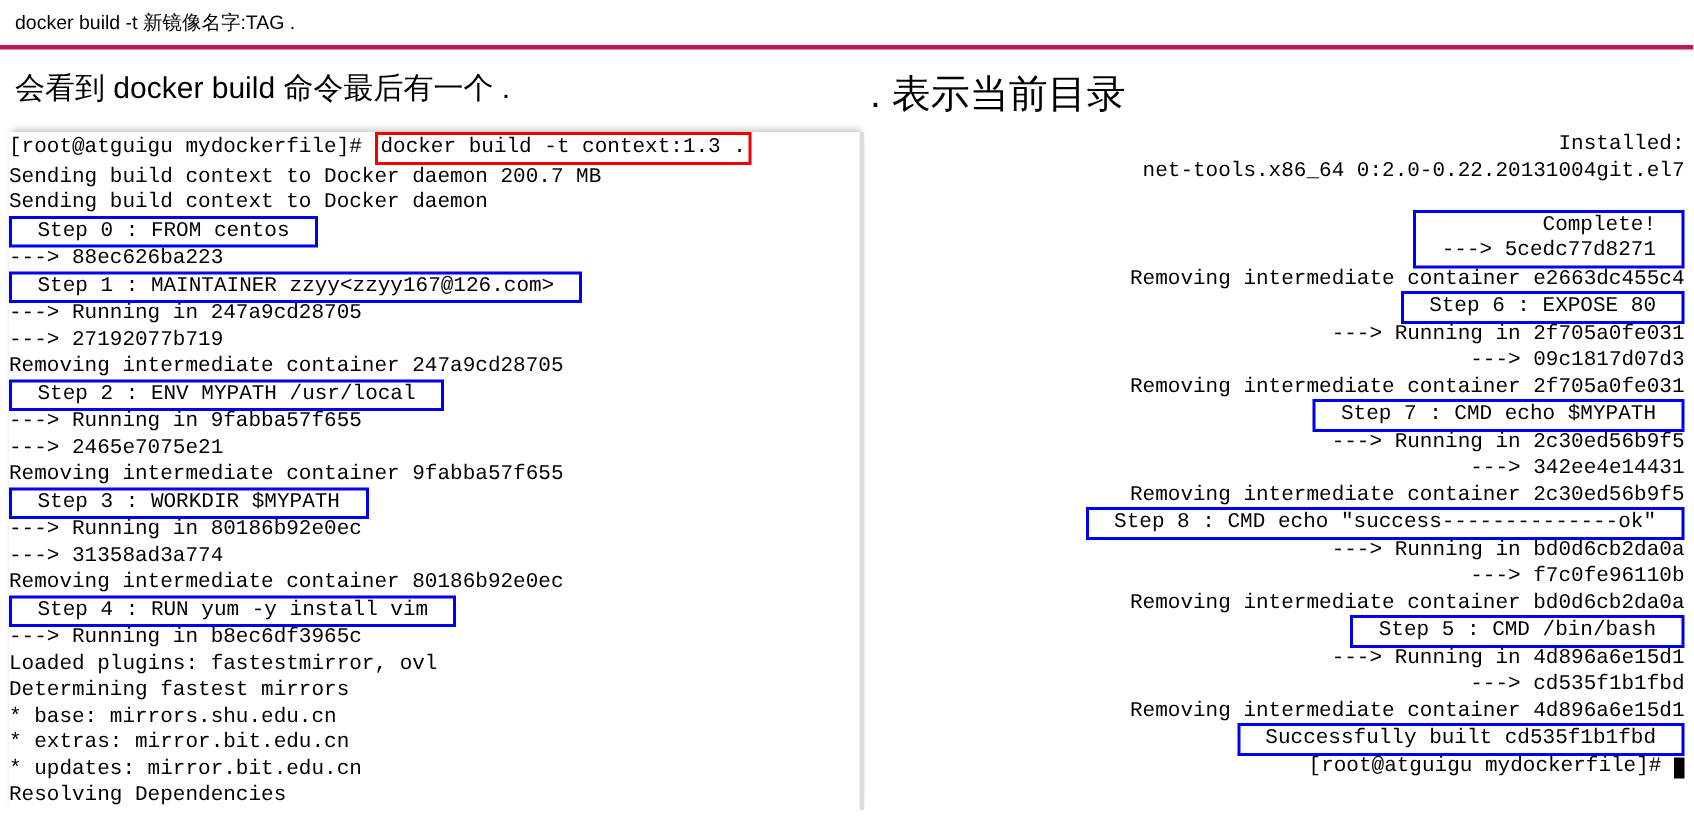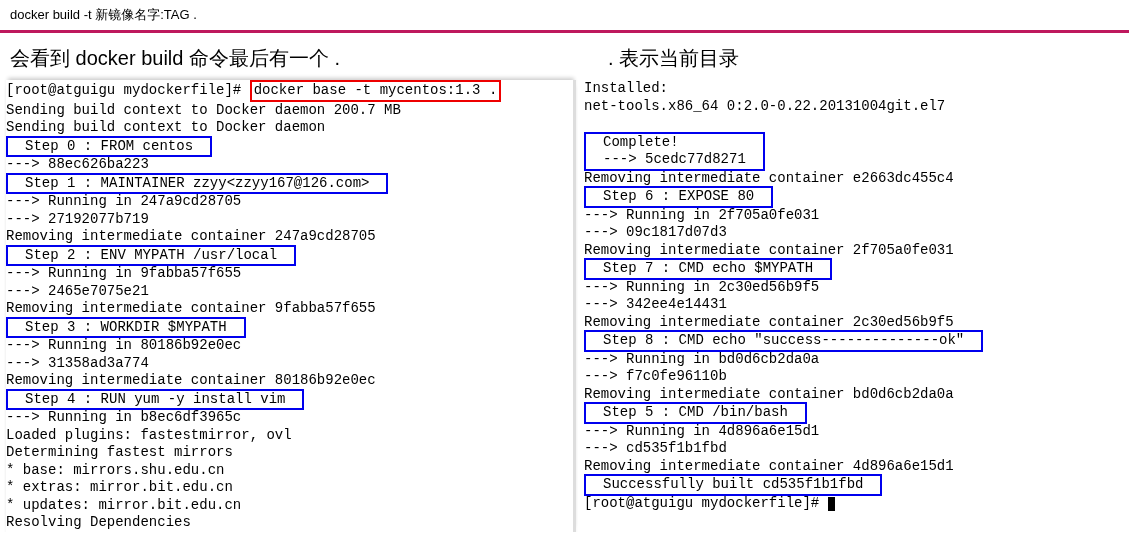--- a/index.html
+++ b/index.html
@@ -10,48 +10,48 @@
       color: #000;
     }
     .top-bar {
       padding: 6px 10px;
       font-size: 13px;
       border-bottom: 3px solid #be185d;
     }
     .headings {
       display: flex;
       padding: 12px 10px 8px 10px;
-      gap: 28px;
     }
     .heading-left {
       width: 570px;
       font-size: 20px;
     }
     .heading-right {
-      font-size: 20px;
+      font-size: 26px;
     }
     .columns {
       display: flex;
       padding: 0 6px;
     }
     .col {
       font-family: Consolas, "Courier New", monospace;
       font-size: 14px;
       line-height: 1.25;
       white-space: nowrap;
     }
     .col-left {
       width: 570px;
       border-right: 3px solid #ddd;
       padding-right: 6px;
       position: relative;
     }
     .col-right {
       padding-left: 8px;
       flex: 1;
+      text-align: right;
     }
     .shadow-top {
       position: relative;
       box-shadow: 0 -4px 4px -2px rgba(0,0,0,0.2), 0 4px 4px -2px rgba(0,0,0,0.2);
     }
     .line { display: block; }
     .box-red {
       border: 2px solid #e00;
       display: inline-block;
       padding: 0 2px;
@@ -79,21 +79,21 @@
 </div>
 
 <div class="headings">
   <div class="heading-left">会看到 docker build 命令最后有一个 .</div>
   <div class="heading-right">. 表示当前目录</div>
 </div>
 
 <div class="columns">
   <div class="col col-left shadow-top">
     <span class="line">
-      <span>[root@atguigu mydockerfile]# </span><span class="box-red">docker base -t mycentos:1.3 .</span>
+      <span>[root@atguigu mydockerfile]# </span><span class="box-red">docker build -t context:1.3 .</span>
     </span>
     <span class="line">Sending build context to Docker daemon 200.7 MB</span>
     <span class="line">Sending build context to Docker daemon</span>
     <span class="line"><span class="box-blue">Step 0 : FROM centos</span></span>
     <span class="line"> ---&gt; 88ec626ba223</span>
     <span class="line"><span class="box-blue">Step 1 : MAINTAINER zzyy&lt;zzyy167@126.com&gt;</span></span>
     <span class="line"> ---&gt; Running in 247a9cd28705</span>
     <span class="line"> ---&gt; 27192077b719</span>
     <span class="line">Removing intermediate container 247a9cd28705</span>
     <span class="line"><span class="box-blue">Step 2 : ENV MYPATH /usr/local</span></span>

